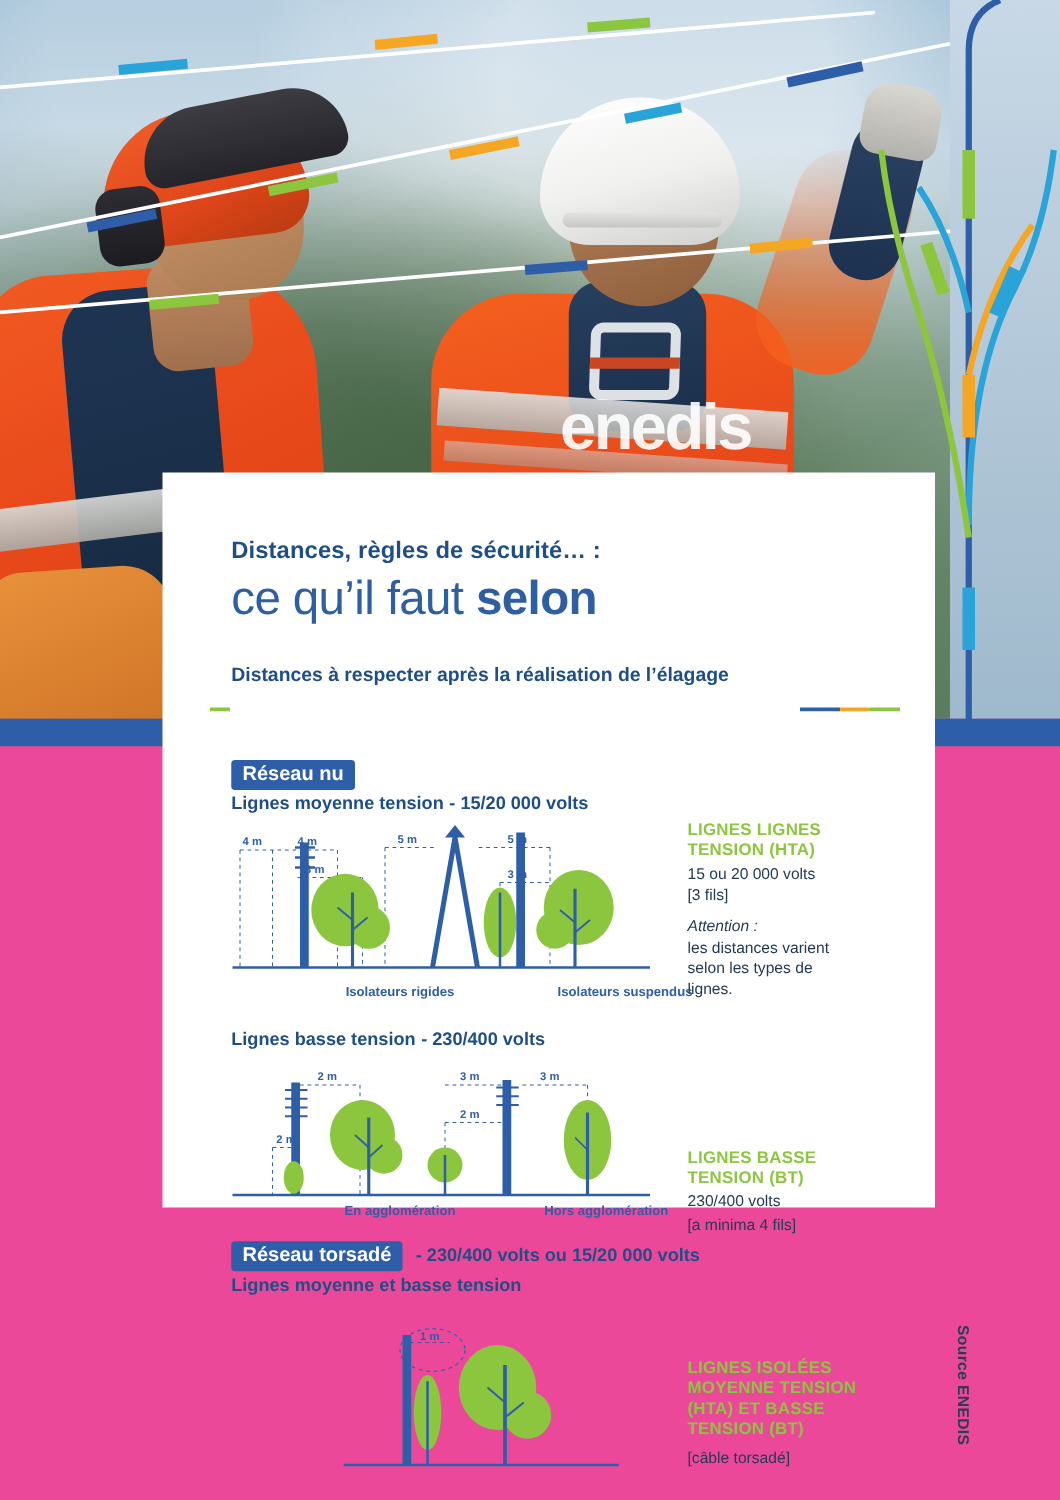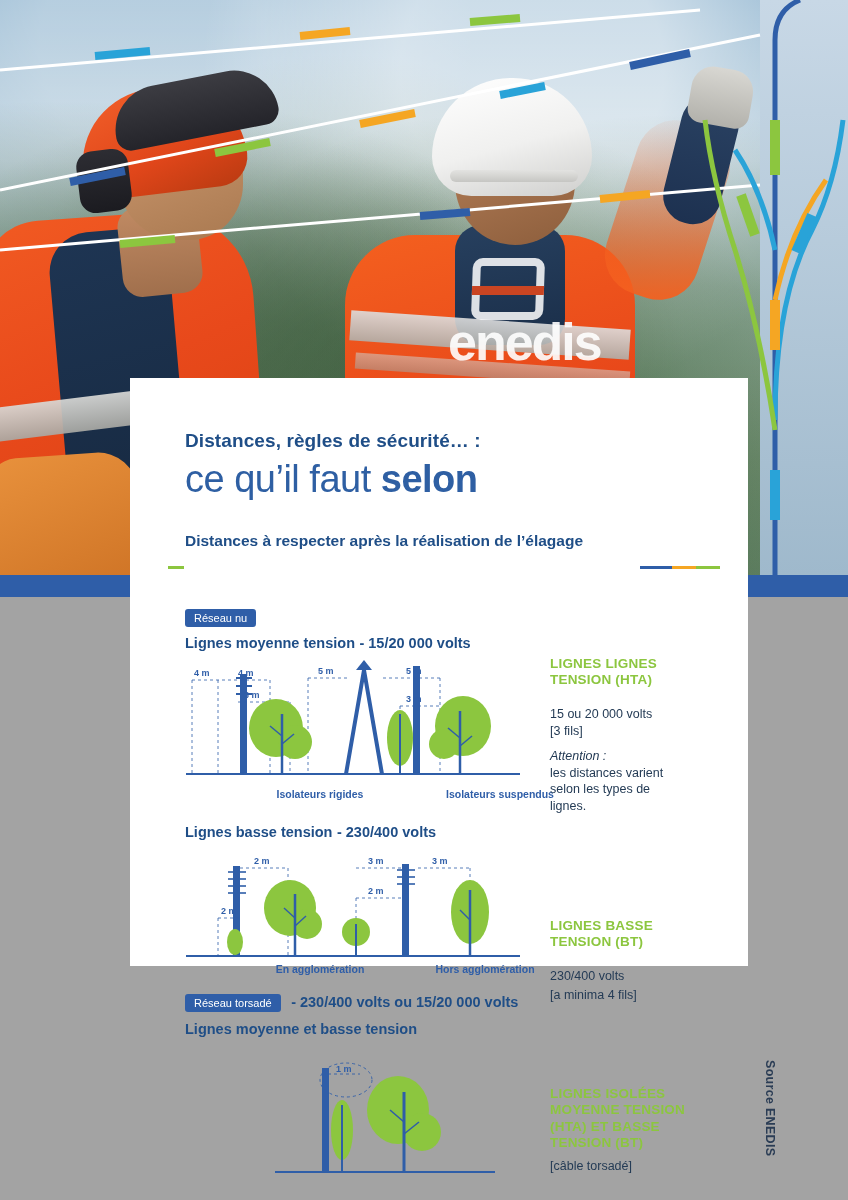--- a/index.html
+++ b/index.html
@@ -2,21 +2,21 @@
 <html><head>
 <meta charset="utf-8">
 <style>
   * { box-sizing: border-box; margin: 0; padding: 0; }
   html, body {
     width: 848px; height: 1200px;
     font-family: "Liberation Sans", sans-serif;
     background: #eef1f7;
     overflow: hidden;
   }
-  .page { position: relative; width: 848px; height: 1200px; background: #a3a3a3; }
+  .page { position: relative; width: 848px; height: 1200px; background: #ec4899; }
 
   
   .photo {
     position: absolute; left: 0; top: 0; width: 760px; height: 575px;
     background:
       linear-gradient(180deg,#8fb4cf 0%, #b9cfdd 28%, #9bb6a8 55%, #7d9b7f 80%, #6d8e73 100%);
     overflow: hidden;
   }
   .sky-blur {
     position:absolute; inset:0;
@@ -196,32 +196,32 @@
 
   .rule-deco {
     position:absolute; left:168px; top:566px; width:16px; height:3px; background:#8cc63f;
   }
   .rule-deco2 {
     position:absolute; left:640px; top:566px; width:80px; height:3px;
     background: linear-gradient(90deg,#2f5ea8 0 40%, #f5a623 40% 70%, #8cc63f 70% 100%);
   }
 
   .badge {
-    display:inline-block; background:#2f5ea8; color:#fff; font-size:11px;
-    font-weight:400; padding:3px 9px; border-radius:3px;
+    display:inline-block; background:#2f5ea8; color:#fff; font-size:16px;
+    font-weight:700; padding:3px 9px; border-radius:3px;
   }
   .row-label {
     color:#1f4e87; font-size:14.5px; font-weight:700;
   }
 
   .green-head {
     color:#8cc63f; font-size:13.5px; font-weight:800; line-height:1.22; letter-spacing:.2px;
   }
   .side-text {
-    color:#243b55; font-size:12.5px; line-height:1.35; margin-top:17px;
+    color:#243b55; font-size:12.5px; line-height:1.35; margin-top:2px;
   }
 
   .caption { color:#2f5ea8; font-size:10.5px; font-weight:700; text-align:center; }
   .dim { fill:#2f5ea8; font-size:9px; font-family:"Liberation Sans",sans-serif; font-weight:700; }
 
   .source {
     position:absolute; left:763px; top:1060px;
     writing-mode: vertical-rl;
     color:#2b3d55; font-size:12.5px; font-weight:700; letter-spacing:.3px;
   }

